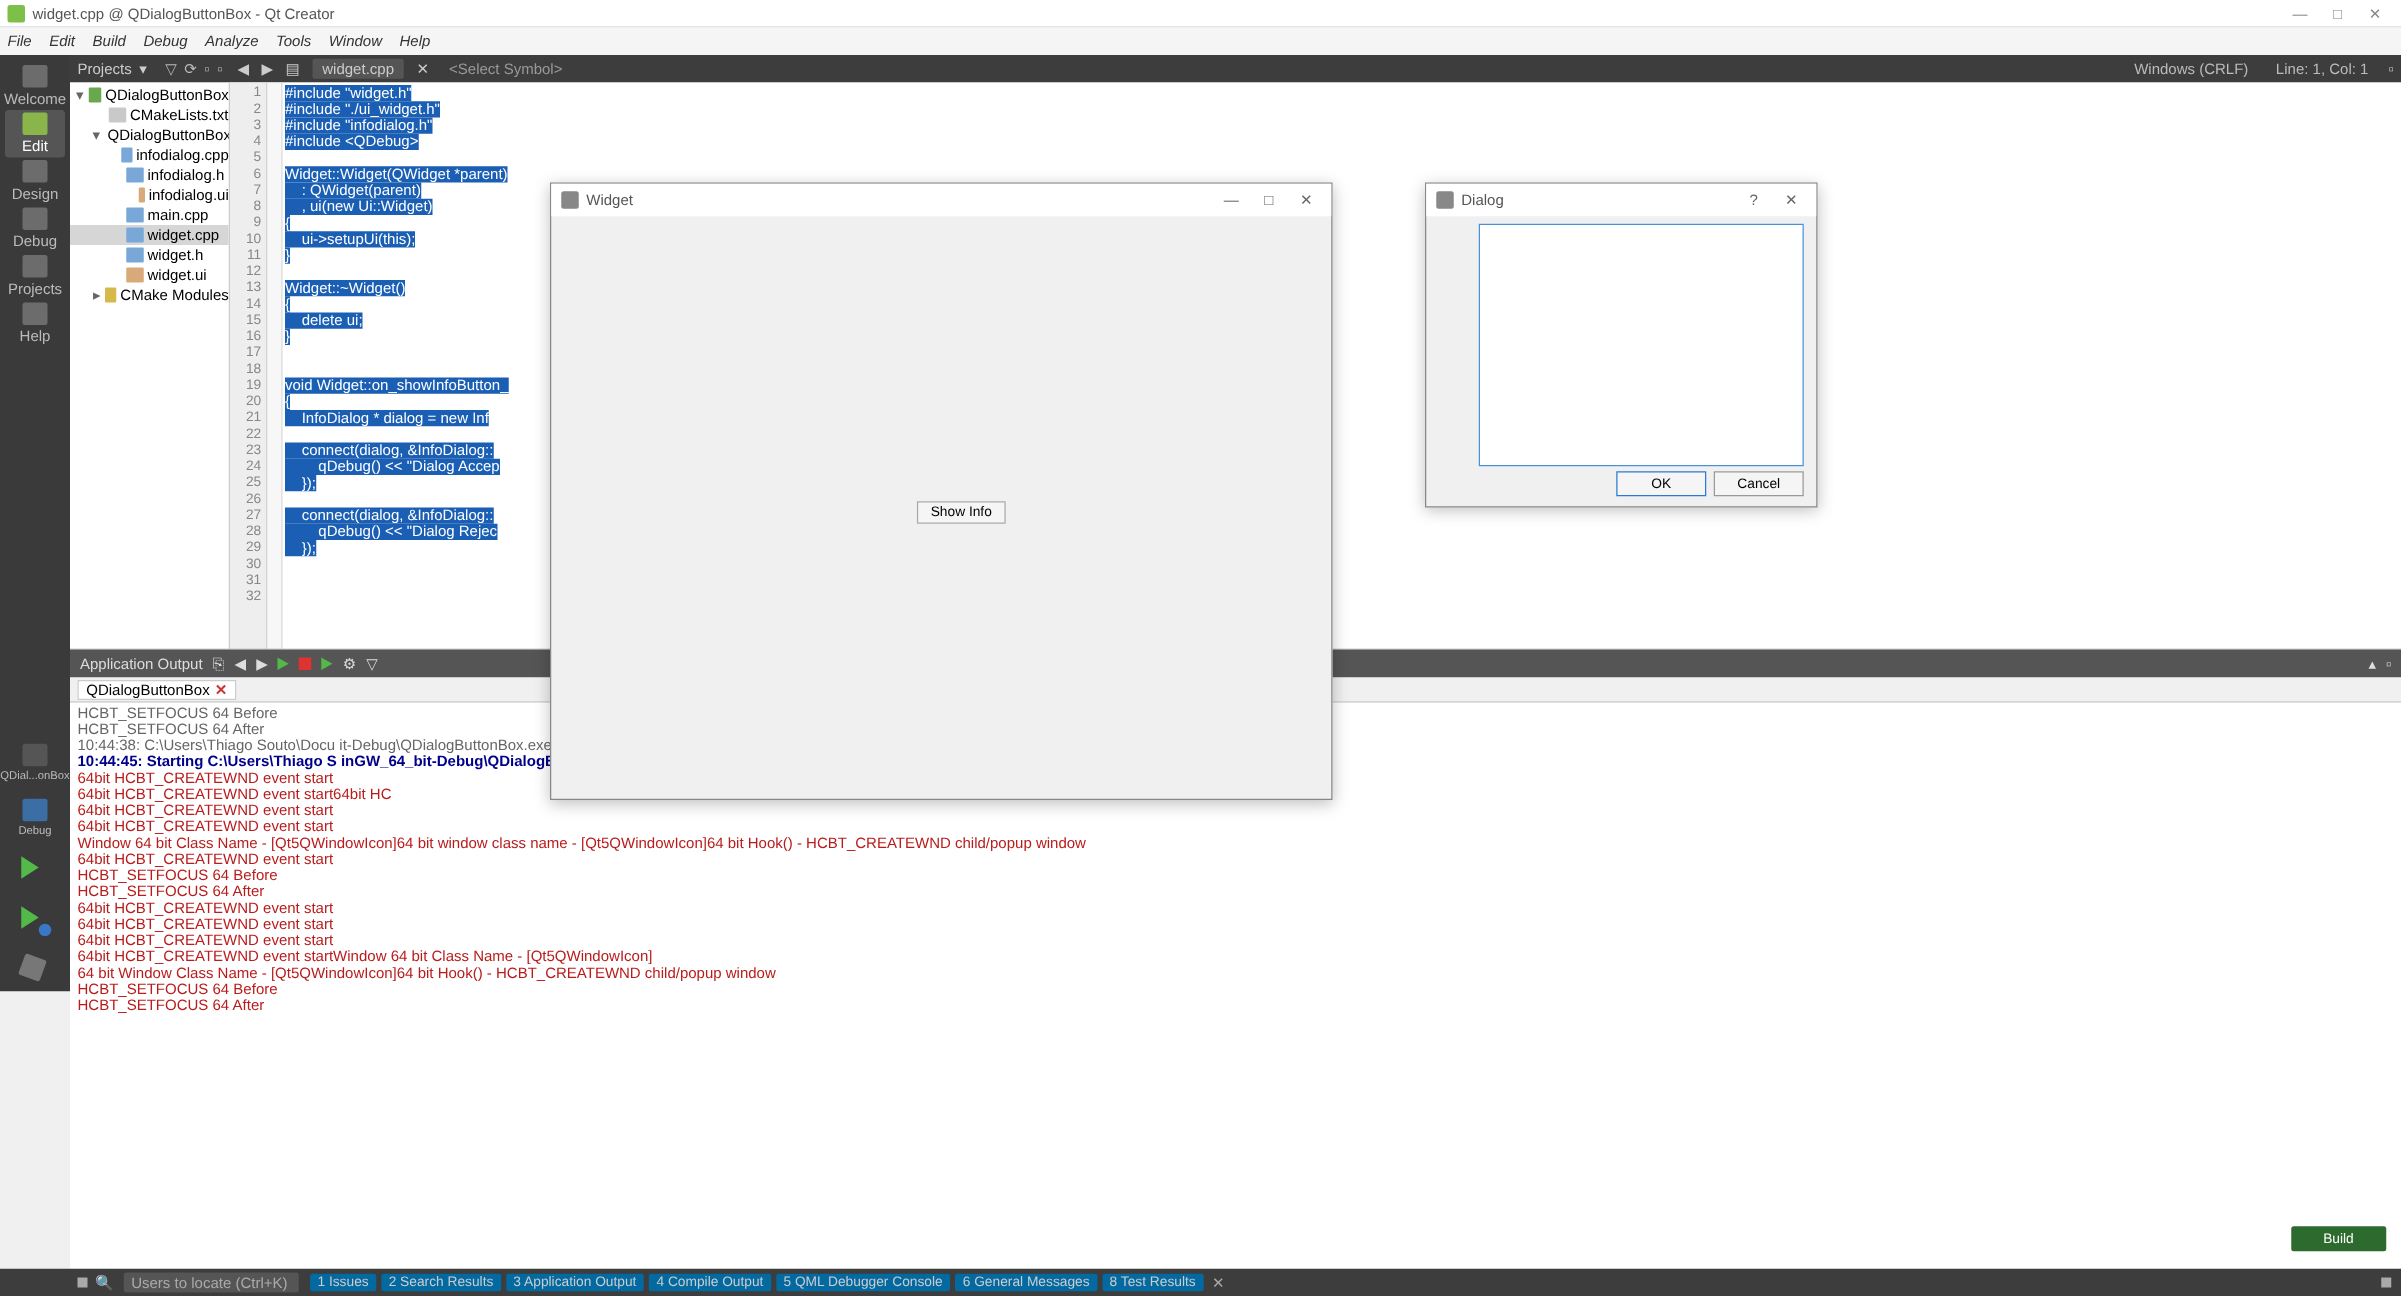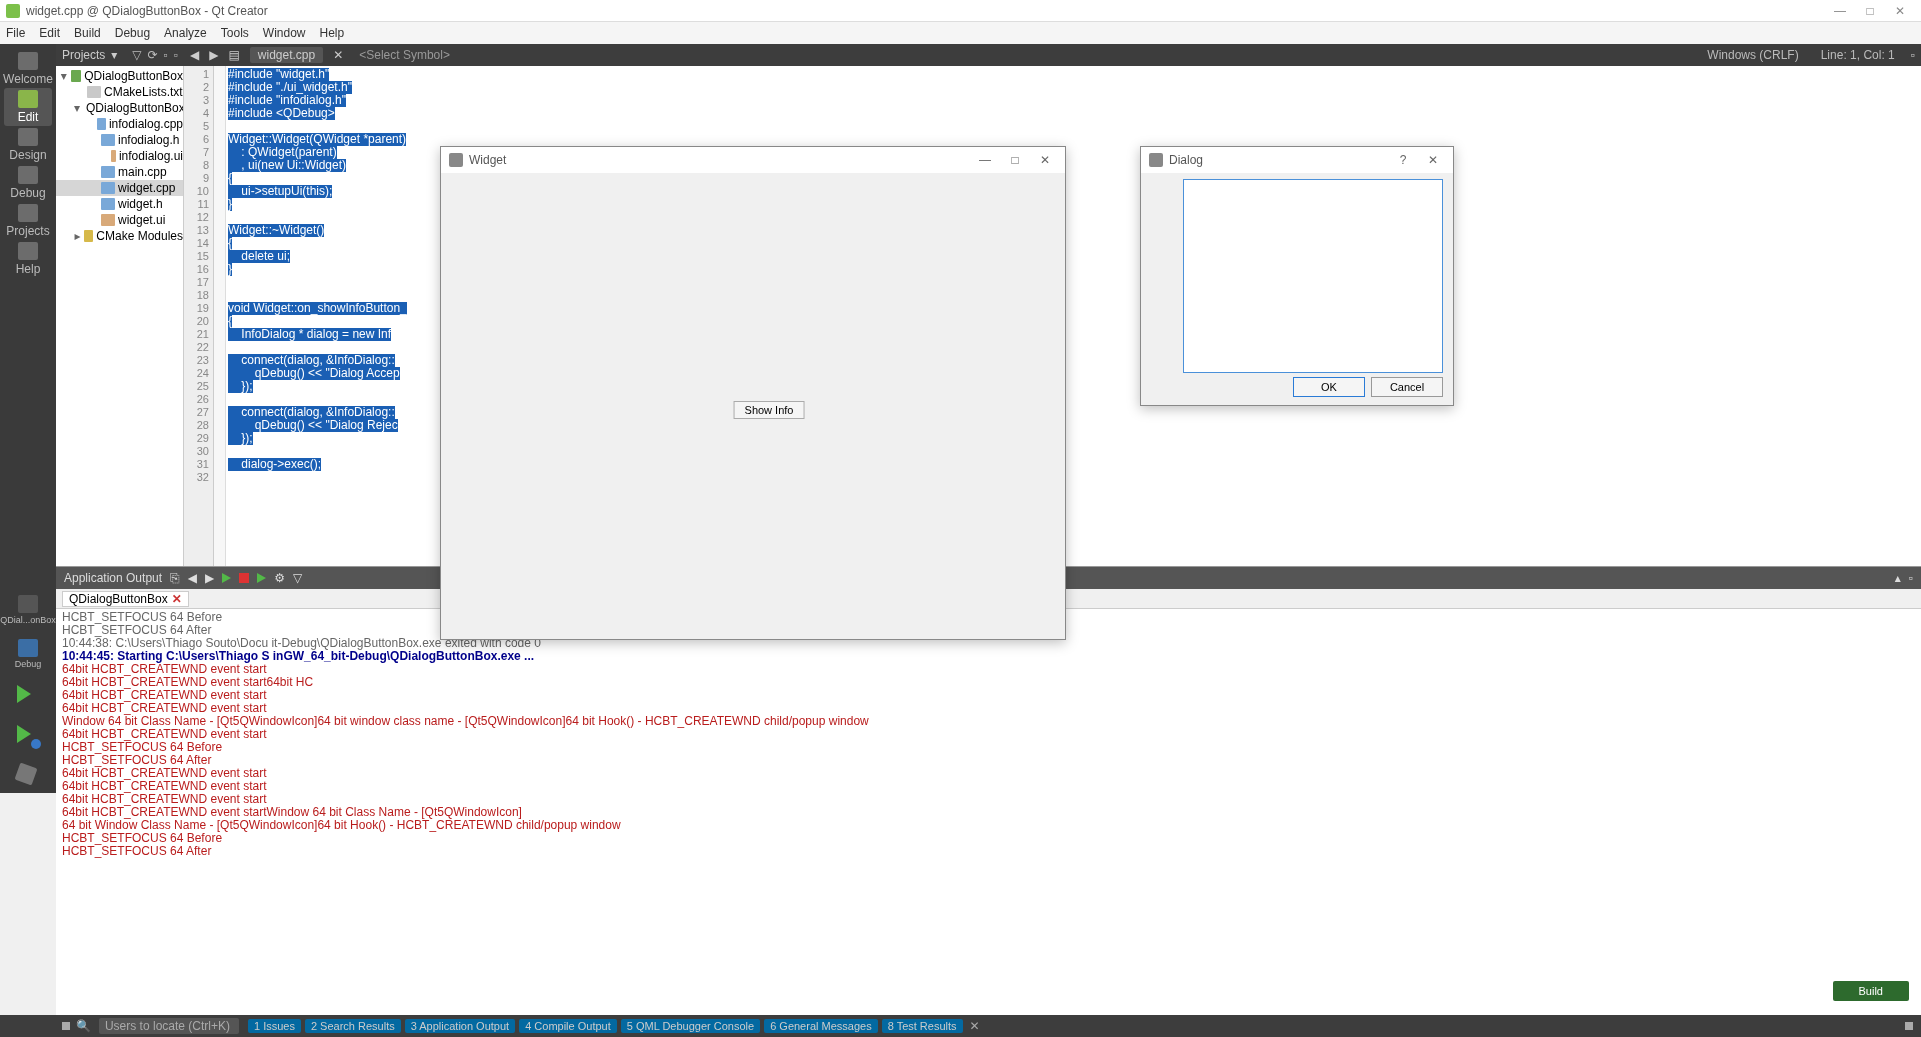--- a/index.html
+++ b/index.html
@@ -2,21 +2,21 @@
 <html><head>
 <meta charset="utf-8">
 <style>
 * { margin: 0; padding: 0; box-sizing: border-box; font-family: "Segoe UI", Tahoma, sans-serif; font-size: 12px; }
 html, body { width: 1921px; height: 1037px; overflow: hidden; background: #f0f0f0; }
 .titlebar { height: 22px; background: #fff; border-bottom: 1px solid #ddd; display: flex; align-items: center; padding: 0 6px; color: #555; }
 .titlebar .logo { width: 14px; height: 14px; background: #7cc04a; border-radius: 2px; margin-right: 6px; }
 .titlebar .spacer { flex: 1; }
 .titlebar .winbtn { width: 30px; text-align: center; color: #888; cursor: pointer; }
 .menubar { height: 22px; background: #f5f5f5; display: flex; align-items: center; padding: 0 6px; gap: 14px; color: #333; }
-.menubar span { cursor: pointer; }
+.menubar span { cursor: pointer; font-style: italic; }
 .main { display: flex; height: 749px; }
 .leftdock { width: 56px; background: #3a3a3a; display: flex; flex-direction: column; align-items: center; padding-top: 6px; gap: 6px; }
 .leftdock .item { width: 48px; height: 38px; color: #bbb; font-size: 10px; text-align: center; display: flex; flex-direction: column; align-items: center; justify-content: center; cursor: pointer; border-radius: 3px; gap: 2px; }
 .leftdock .item.active { background: #555; color: #fff; }
 .leftdock .icon { width: 20px; height: 18px; background: #6c6c6c; border-radius: 2px; }
 .leftdock .item.active .icon { background: #8ab54a; }
 .leftdock .fill { flex: 1; }
 .leftdock .runicon { width: 22px; height: 22px; margin: 6px 0; cursor: pointer; }
 .projtool { height: 22px; background: #3d3d3d; color: #ccc; display: flex; align-items: center; padding: 0 6px; gap: 6px; }
 .projtool .spacer { flex: 1; }
@@ -34,21 +34,21 @@
 .projtree .node .ficon { width: 14px; height: 12px; border-radius: 1px; }
 .projtree .node.active { background: #d6d6d6; }
 .editor { flex: 1; background: #fff; display: flex; overflow: hidden; font-family: Consolas, monospace; }
 .gutter { width: 30px; background: #eee; border-right: 1px solid #ccc; text-align: right; color: #888; padding-top: 2px; }
 .gutter div { height: 13px; line-height: 13px; padding-right: 4px; font-size: 11px; }
 .fold { width: 12px; background: #f7f7f7; border-right: 1px solid #ddd; padding-top: 2px; }
 .fold div { height: 13px; }
 .code { flex: 1; padding-top: 2px; padding-left: 2px; overflow: hidden; }
 .code .line { height: 13px; line-height: 13px; white-space: pre; font-size: 11px; }
 .code .sel { background: #1a5fb4; color: #fff; display: inline-block; }
-.output { position: absolute; left: 56px; right: 0; top: 519px; bottom: 22px; background: #fff; display: flex; flex-direction: column; border-top: 1px solid #999; margin-top: 47px; }
+.output { position: absolute; left: 56px; right: 0; top: 519px; bottom: 22px; background: #fff; display: flex; flex-direction: column; border-top: 1px solid #999; }
 .outtabbar { height: 22px; background: #555; color: #ddd; display: flex; align-items: center; padding: 0 8px; gap: 8px; }
 .outtabbar .spacer { flex: 1; }
 .outtabbar .btn { cursor: pointer; }
 .outfiletabs { height: 20px; background: #f0f0f0; border-bottom: 1px solid #ccc; display: flex; align-items: center; padding: 0 6px; gap: 4px; }
 .outfiletabs .tab { background: #fff; border: 1px solid #ccc; padding: 0 6px; font-size: 11px; display: flex; align-items: center; gap: 4px; }
 .outfiletabs .tab .x { color: #c33; font-weight: bold; cursor: pointer; }
 .outbody { flex: 1; overflow: hidden; padding: 2px 6px; font-family: Consolas, monospace; font-size: 12px; line-height: 13px; }
 .outbody .l-gray { color: #666; }
 .outbody .l-blue { color: #00008b; font-weight: bold; }
 .outbody .l-mag { color: #b91c1c; }
@@ -325,21 +325,20 @@
             <div class="line"><span class="sel">    InfoDialog * dialog = new Inf</span></div>
             <div class="line"></div>
             <div class="line"><span class="sel">    connect(dialog, &amp;InfoDialog::</span></div>
             <div class="line"><span class="sel">        qDebug() &lt;&lt; "Dialog Accep</span></div>
             <div class="line"><span class="sel">    });</span></div>
             <div class="line"></div>
             <div class="line"><span class="sel">    connect(dialog, &amp;InfoDialog::</span></div>
             <div class="line"><span class="sel">        qDebug() &lt;&lt; "Dialog Rejec</span></div>
             <div class="line"><span class="sel">    });</span></div>
             <div class="line"></div>
-            <div class="line"><span class="sel">    dialog-&gt;exec();</span></div>
           </div>
       </div>
     </div>
   </div>
 </div>
 
 <div class="output">
   <div class="outtabbar">
     <span>Application Output</span>
     <span class="btn">⎘</span>

